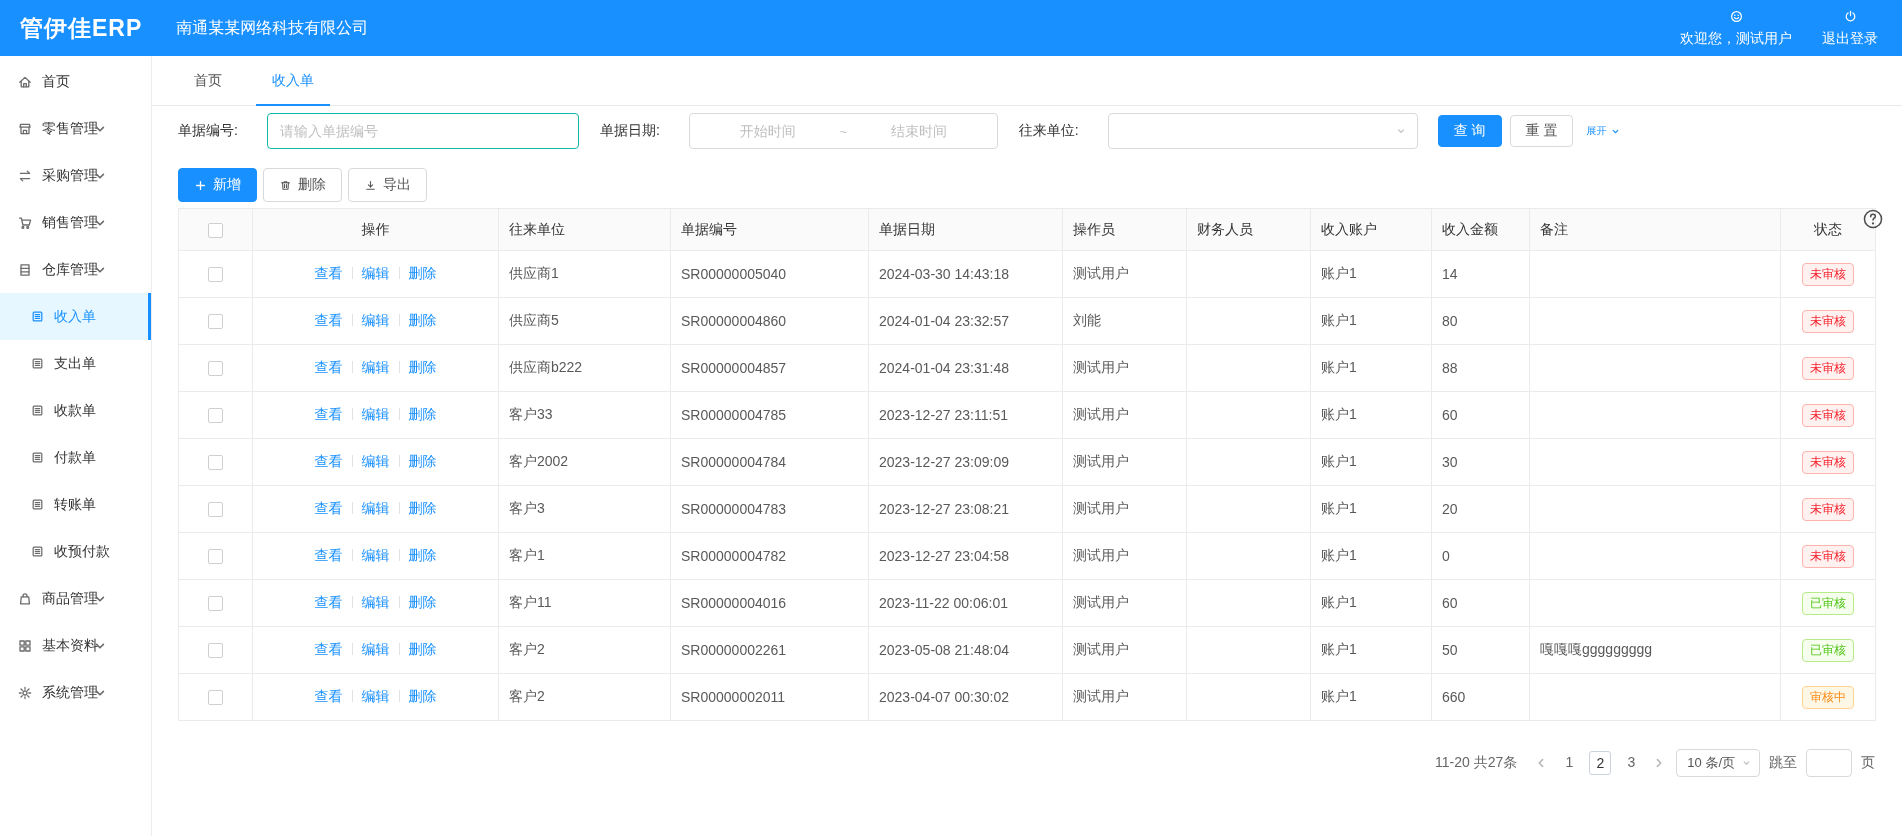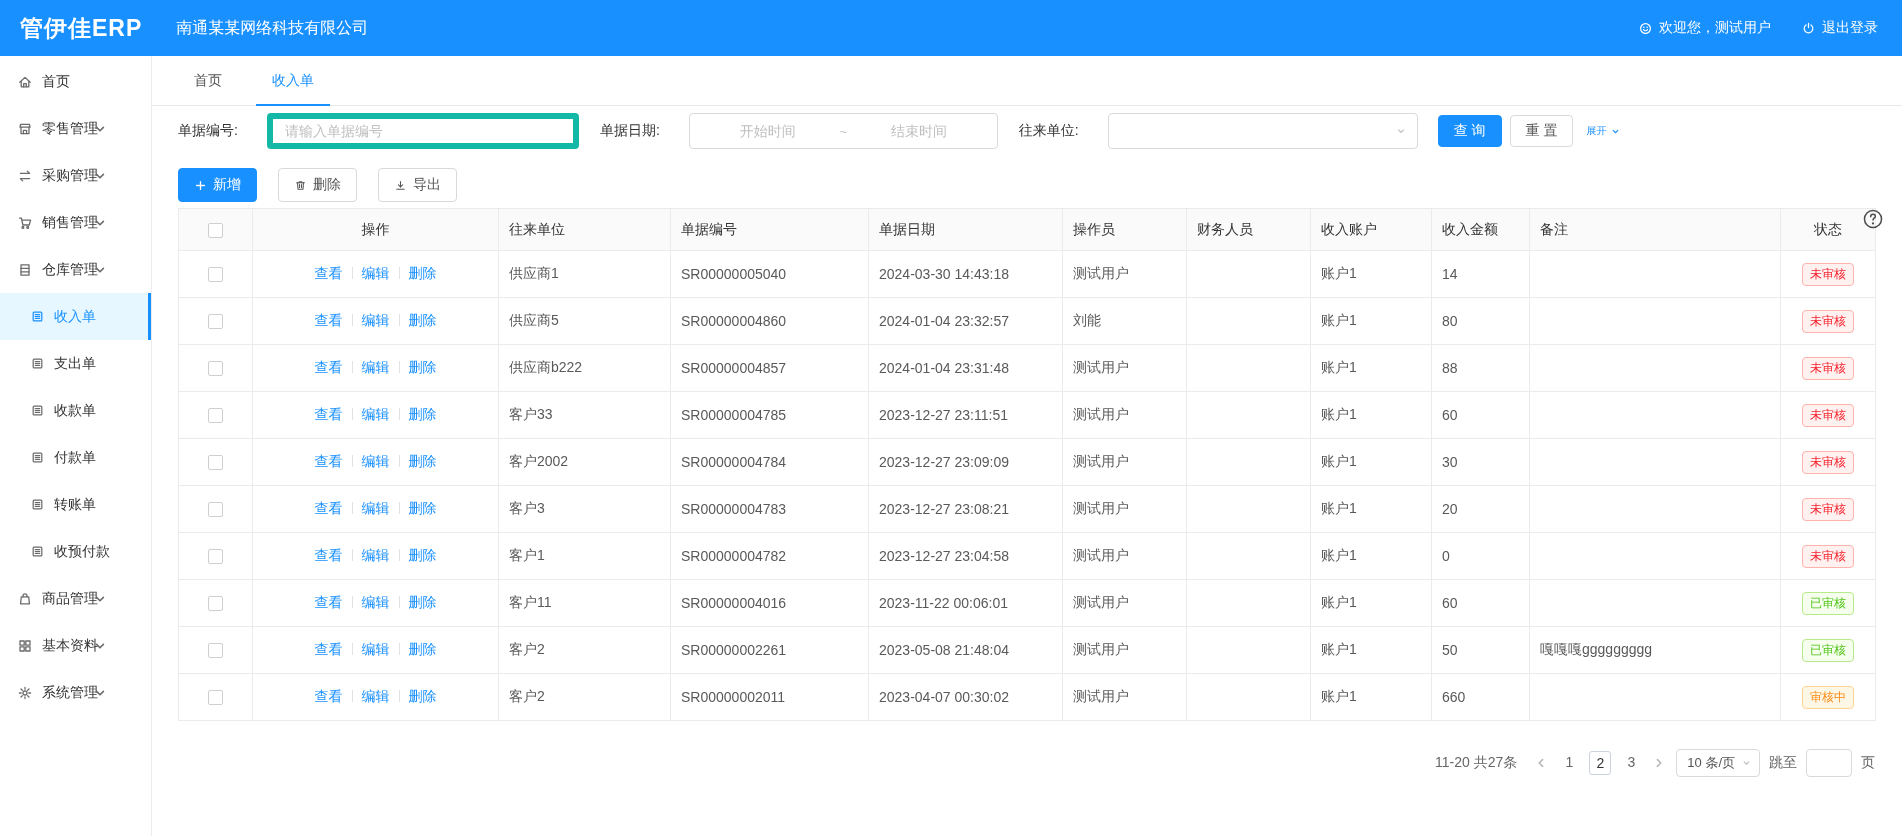--- a/index.html
+++ b/index.html
@@ -7,21 +7,21 @@
     font-family:"Liberation Sans","DejaVu Sans",sans-serif; }
   .app { position:relative; width:1902px; height:692px; background:#fff; }
 
   
   .topbar { height:56px; background:#1890ff; display:flex; align-items:center;
     padding:0 24px 0 20px; color:#fff; }
   .logo { font-size:23px; font-weight:bold; letter-spacing:1px; margin-right:34px; white-space:nowrap; }
   .company { font-size:16px; white-space:nowrap; }
   .topbar-right { margin-left:auto; display:flex; align-items:center; gap:30px; }
   .tb-icon { display:inline-flex; font-size:17px; color:#fff; cursor:pointer; }
-  .tb-group { display:inline-flex; align-items:center; gap:6px; font-size:14px; cursor:pointer; white-space:nowrap; }
+  .tb-group { display:inline-flex; align-items:center; gap:6px; font-size:14px; cursor:pointer; white-space:nowrap;flex-direction:column; }
   .tb-group .icn { font-size:15px; }
 
   
   .layout { display:flex; height:780px; }
   .sidebar { width:152px; border-right:1px solid #ececec; padding-top:2px; flex:none; background:#fff; }
   .side-item, .side-sub { height:47px; display:flex; align-items:center; font-size:14px;
     color:#333; cursor:pointer; position:relative; }
   .side-item { padding-left:17px; }
   .side-sub  { padding-left:30px; }
   .side-item .icn, .side-sub .icn { font-size:16px; color:#6b6b6b; margin-right:9px; }
@@ -43,42 +43,42 @@
     position:relative; cursor:pointer; white-space:nowrap; }
   .tab.active { color:#1890ff; }
   .tab.active::after { content:''; position:absolute; left:0; right:0; bottom:0;
     height:2px; background:#1890ff; }
 
   
   .content { padding:0 26px; position:relative; }
 
   .filter-row { margin-top:7px; display:flex; align-items:center; height:36px; }
   .f-label { font-size:14px; color:#333; margin-right:29px; white-space:nowrap; }
-  .f-input { width:312px; height:36px; border:6px solid #14b8a6; border-radius:4px;
+  .f-input { width:312px; height:36px; border:1px solid #14b8a6; border-radius:4px;
     padding:0 12px; font-size:14px; color:#333; outline:none; margin-right:21px; }
   input::placeholder { color:#bfbfbf; }
   .date-range { width:309px; height:36px; border:1px solid #d9d9d9; border-radius:4px;
     display:flex; align-items:center; padding:0 8px; margin-right:21px; }
   .date-range input { border:none; outline:none; width:50%; text-align:center; font-size:14px; color:#333; }
   .tilde { color:#bfbfbf; font-size:13px; padding:0 2px; }
   .f-select { width:310px; height:36px; border:1px solid #d9d9d9; border-radius:4px;
     position:relative; margin-right:20px; cursor:pointer; background:#fff; }
   .f-select .sel-chev { position:absolute; right:10px; top:50%; transform:translateY(-50%);
     font-size:12px; color:#bfbfbf; }
   .btn { height:32px; padding:0 15px; border-radius:4px; border:1px solid #d9d9d9;
     background:#fff; color:#555; font-size:14px; display:inline-flex; align-items:center;
     gap:6px; cursor:pointer; white-space:nowrap; font-family:inherit; }
   .btn .icn { font-size:13px; }
   .btn.primary { background:#1890ff; border-color:#1890ff; color:#fff; }
   .btn + .btn { margin-left:8px; }
   .expand-link { color:#1890ff; font-size:10px; display:inline-flex; align-items:center;
     gap:4px; margin-left:13px; cursor:pointer; }
   .expand-link .icn { font-size:11px; }
 
-  .toolbar { margin-top:19px; display:flex; align-items:center;gap:15px; }
+  .toolbar { margin-top:19px; display:flex; align-items:center; }
   .toolbar .btn { height:34px; }
   .toolbar .btn + .btn { margin-left:6px; }
 
   .help { position:absolute; top:95px; right:18px; width:22px; height:22px;
     color:#4d4d4d; font-size:22px; display:inline-flex; cursor:pointer; }
 
   
   table { margin-top:6px; border-collapse:collapse; table-layout:fixed; width:1697px;
     font-size:14px; color:#595959; }
   th, td { border:1px solid #ebebeb; padding:0 10px; text-align:left; overflow:hidden;

